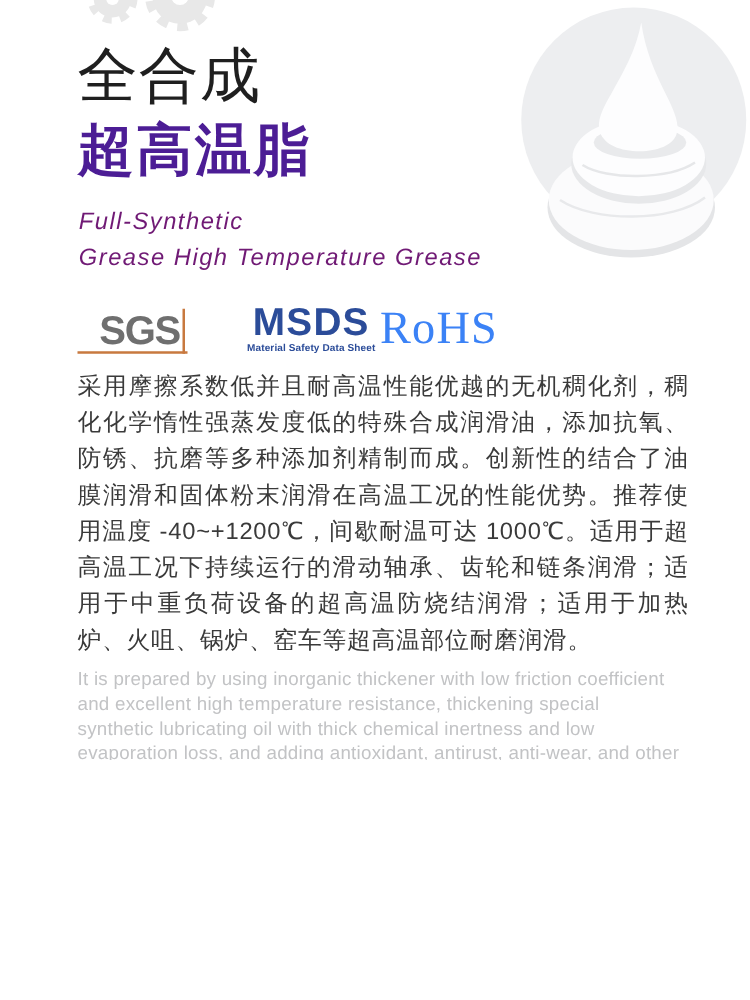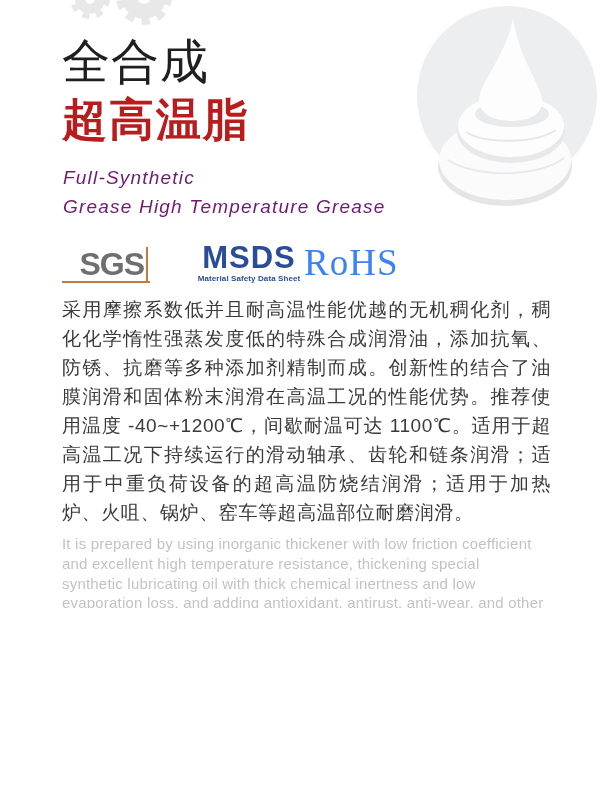--- a/index.html
+++ b/index.html
@@ -43,21 +43,21 @@
     color: #1f1f1f;
     letter-spacing: 1px;
   }
   .title-cn-2 {
     position: absolute;
     left: 62px;
     top: 93px;
     font-size: 45px;
     line-height: 54px;
     font-weight: 700;
-    color: #b91c1c;
+    color: #4c1d95;
     letter-spacing: 2px;
   }
   .subtitle-en {
     position: absolute;
     left: 63px;
     top: 163px;
     font-size: 19px;
     line-height: 29px;
     font-style: italic;
     color: #701a75;
@@ -211,16 +211,16 @@
     </div>
     <div class="logo-msds">
       <div class="msds-letters">MSDS</div>
       <div class="msds-sub">Material Safety Data Sheet</div>
     </div>
     <div class="logo-rohs">
       <span>RoHS</span>
     </div>
   </div>
 
-  <div class="desc-cn">采用摩擦系数低并且耐高温性能优越的无机稠化剂，稠化化学惰性强蒸发度低的特殊合成润滑油，添加抗氧、防锈、抗磨等多种添加剂精制而成。创新性的结合了油膜润滑和固体粉末润滑在高温工况的性能优势。推荐使用温度 -40~+1200℃，间歇耐温可达 1100℃。适用于超高温工况下持续运行的滑动轴承、齿轮和链条润滑；适用于中重负荷设备的超高温防烧结润滑；适用于加热炉、火咀、锅炉、窑车等超高温部位耐磨润滑。</div>
+  <div class="desc-cn">采用摩擦系数低并且耐高温性能优越的无机稠化剂，稠化化学惰性强蒸发度低的特殊合成润滑油，添加抗氧、防锈、抗磨等多种添加剂精制而成。创新性的结合了油膜润滑和固体粉末润滑在高温工况的性能优势。推荐使用温度 -40~+1200℃，间歇耐温可达 1000℃。适用于超高温工况下持续运行的滑动轴承、齿轮和链条润滑；适用于中重负荷设备的超高温防烧结润滑；适用于加热炉、火咀、锅炉、窑车等超高温部位耐磨润滑。</div>
   <div class="desc-en">It is prepared by using inorganic thickener with low friction coefficient and excellent high temperature resistance, thickening special synthetic lubricating oil with thick chemical inertness and low evaporation loss, and adding antioxidant, antirust, anti-wear, and other additives. It innovatively combines the performance advantages of oil film lubrication and solid powder lubrication at high temperature. The recommended operating temperature is -40~+1200°C, and can reach 1300 °C in the intermittent temperature resistance. It is suitable for lubrication of sliding bearings, gears and chains that are continuously operating under ultra-high temperature conditions; suitable for ultra-high temperature anti-sintering lubrication of medium and heavy load equipment; suitable for wear-resistant lubrication of ultra-high temperature parts such as heating furnace, fire nozzle as well as boiler and kiln car.</div>
 
 </div>
 
 </body></html>

